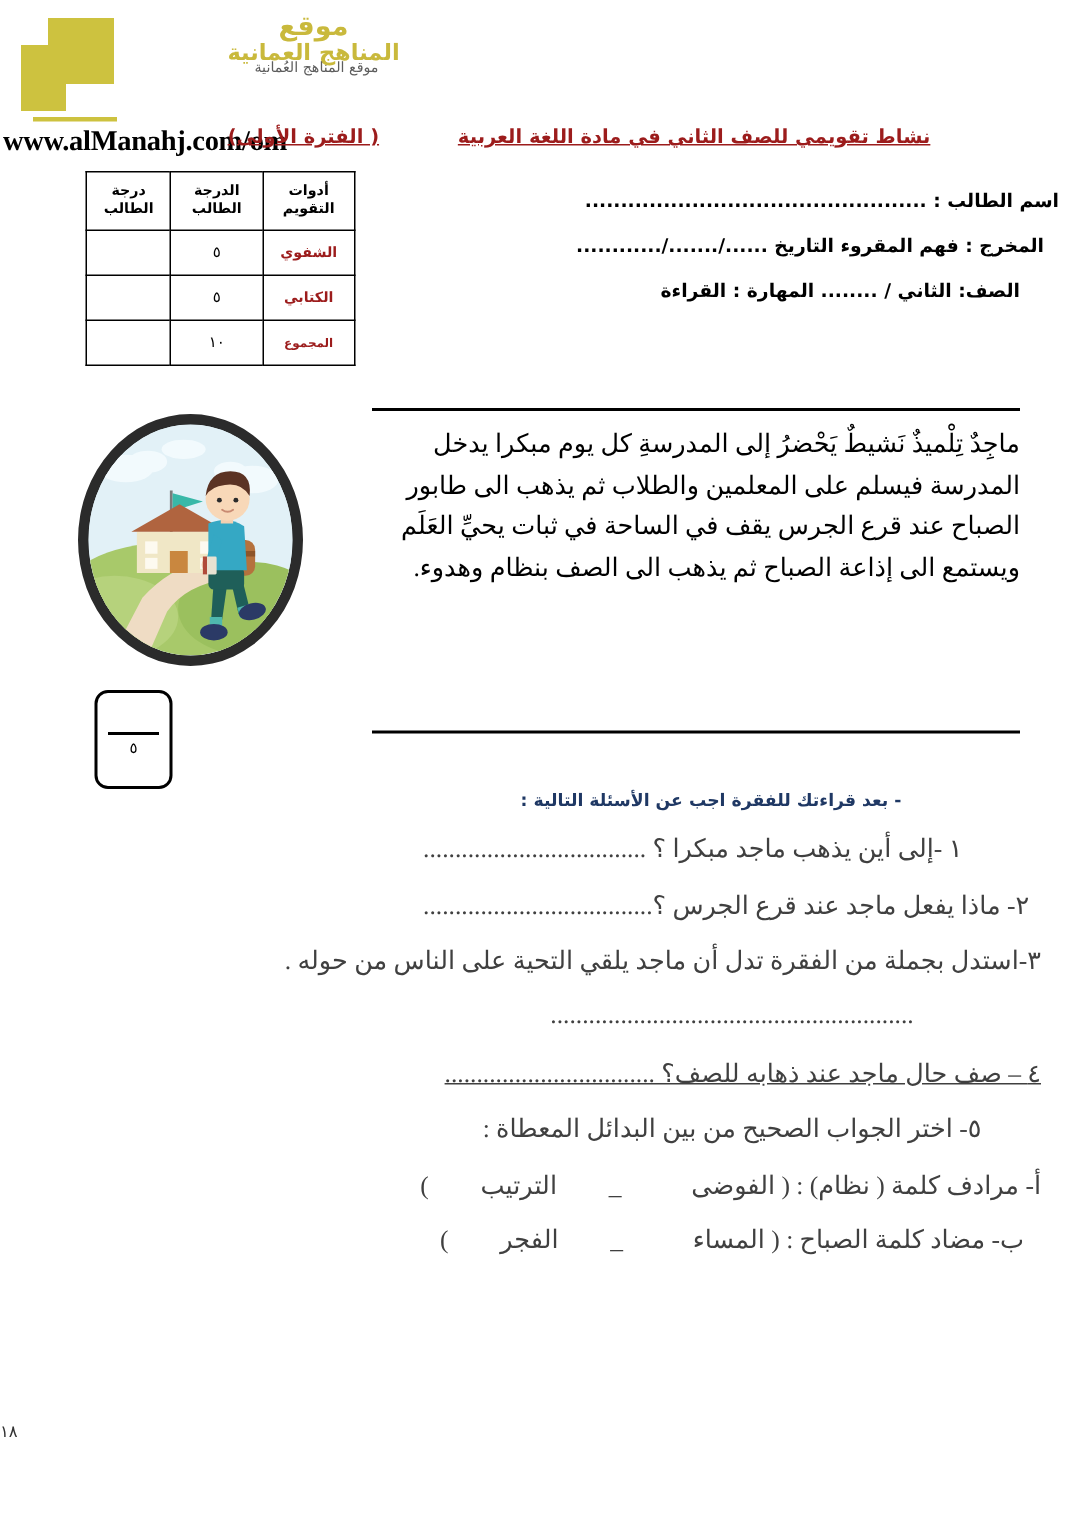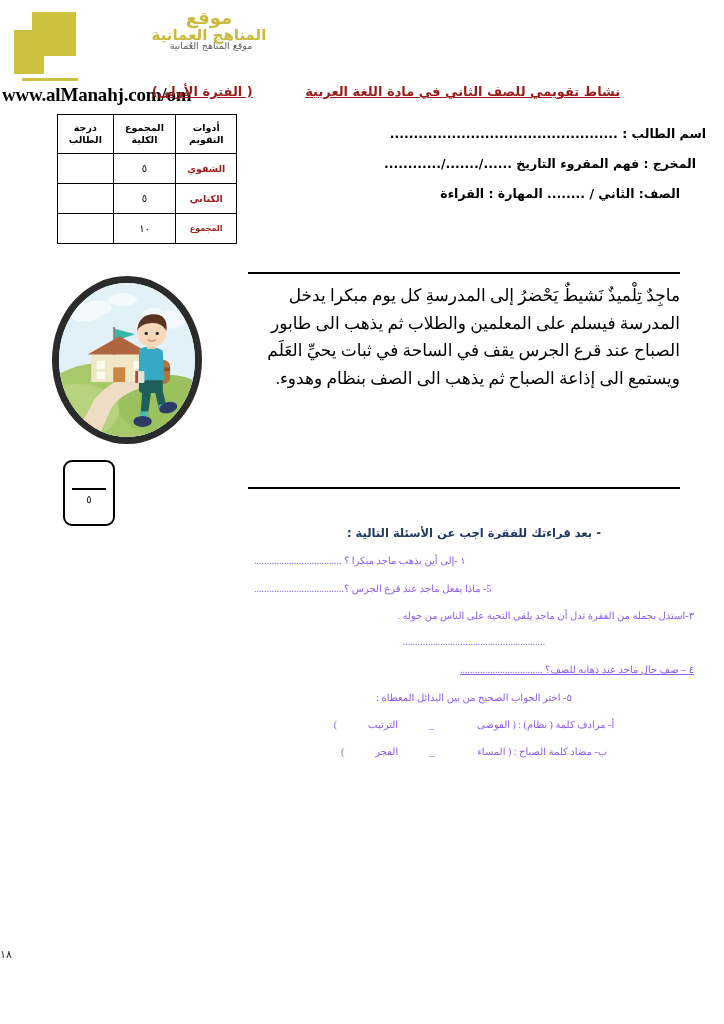--- a/index.html
+++ b/index.html
@@ -265,25 +265,26 @@
   .q-instruction {
     font-family: "DejaVu Sans", sans-serif;
     font-weight: bold;
     font-size: 11.5px;
     color: #1f3864;
     text-align: center;
     margin-bottom: 14px;
   }
   .q {
     font-family: "Liberation Serif", "DejaVu Serif", serif;
-    font-size: 10px;
-    color: #8b5cf6;
+    font-size: 17px;
+    color: #404040;
     margin-bottom: 13px;
     line-height: 1.45;
     white-space: nowrap;
+    margin-left: 28px;
   }
   .q.q1  { text-align: left;  padding-left: 0; }
   .q.q2  { text-align: left;  padding-left: 0; }
   .q.q3  { text-align: right; }
   .q.answer-line { text-align: center; margin-top: -2px; margin-bottom: 14px; }
   .q.q4  { text-align: right; text-decoration: underline; }
   .q.q5  { text-align: center; margin-bottom: 13px; }
   .q.opt { text-align: center; margin-bottom: 12px; }
   .opt .gap { display: inline-block; width: 38px; }
   .opt .gap-s { display: inline-block; width: 26px; }
@@ -320,21 +321,21 @@
 
 <div class="doc-title">
   <span class="u">نشاط تقويمي للصف الثاني في مادة اللغة العربية</span>
   <span class="u period">( الفترة الأولى)</span>
 </div>
 
 <table class="grade-table">
   <tbody>
       <tr>
     <th>أدوات التقويم</th>
-    <th>المجموع الكلية</th>
+    <th>الدرجة الطالب</th>
     <th>درجة الطالب</th>
   </tr>
   <tr>
     <td class="lbl">الشفوي</td>
     <td class="num">٥</td>
     <td class="blank"></td>
   </tr>
   <tr>
     <td class="lbl">الكتابي</td>
     <td class="num">٥</td>
@@ -423,21 +424,21 @@
 </div>
 
 <div class="passage">ماجِدٌ تِلْميذٌ نَشيطٌ يَحْضرُ إلى المدرسةِ كل يوم مبكرا يدخل المدرسة فيسلم على المعلمين والطلاب ثم يذهب الى طابور الصباح عند قرع الجرس يقف في الساحة في ثبات يحيِّ العَلَم ويستمع الى إذاعة الصباح ثم يذهب الى الصف بنظام وهدوء.</div>
 
 <div class="rule rule-mid"></div>
 
 <div class="questions">
   <div class="q-instruction">-  بعد قراءتك للفقرة اجب عن الأسئلة التالية :</div>
 
   <div class="q q1">١ -إلى أين يذهب ماجد  مبكرا ؟  ...................................</div>
-  <div class="q q2">5- ماذا يفعل ماجد عند قرع الجرس ؟....................................</div>
+  <div class="q q2">٢- ماذا يفعل ماجد عند قرع الجرس ؟....................................</div>
   <div class="q q3">٣-استدل بجملة من الفقرة  تدل أن ماجد يلقي التحية على الناس من حوله .</div>
   <div class="q answer-line">.........................................................</div>
   <div class="q q4">٤ – صف حال ماجد عند ذهابه للصف؟ .................................</div>
   <div class="q q5">٥- اختر الجواب الصحيح من بين البدائل المعطاة :</div>
 
   <div class="q opt">
     <span>أ- مرادف كلمة ( نظام) :  ( الفوضى</span>
     <span class="gap"></span>
     <span>_</span>
     <span class="gap-s"></span>

